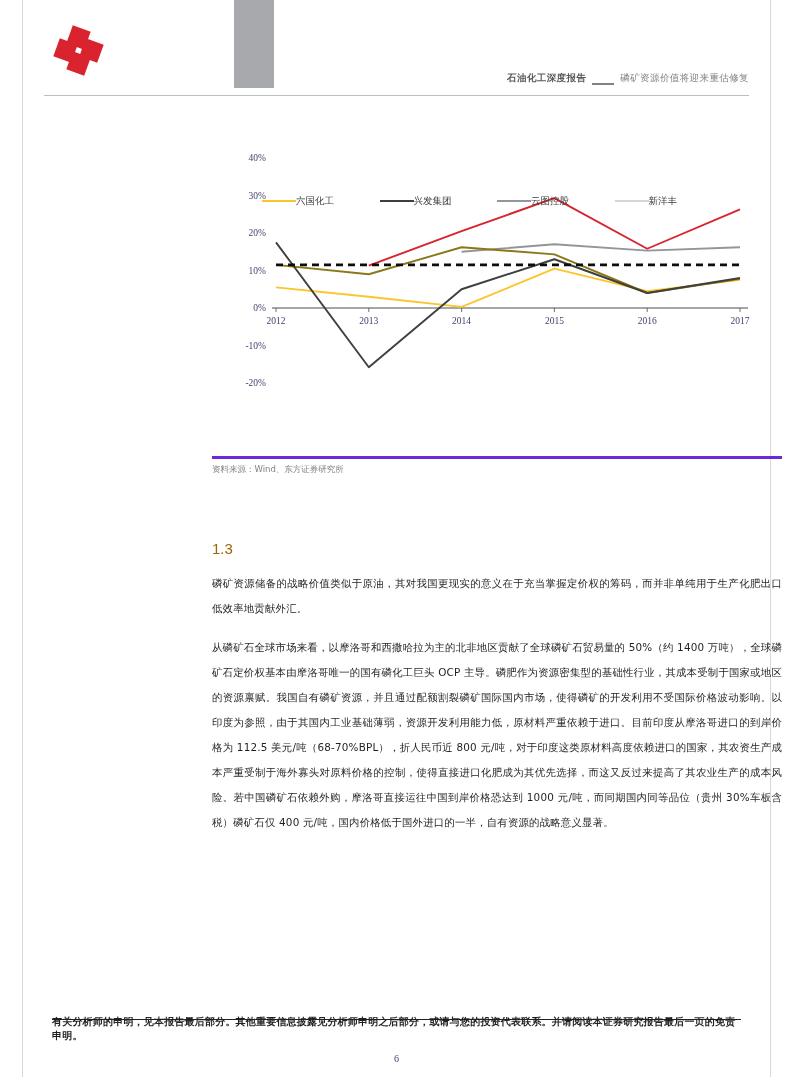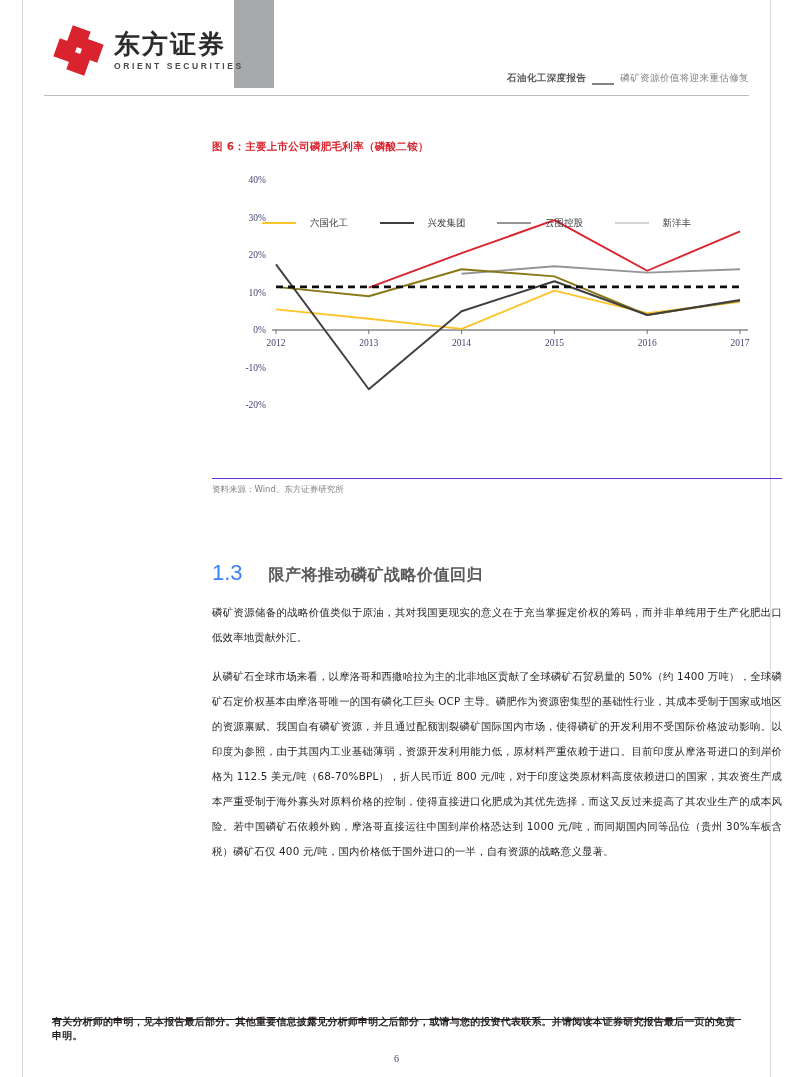--- a/index.html
+++ b/index.html
@@ -153,21 +153,21 @@
     width: 470px;
   }
   .legend-row {
     display: flex;
     align-items: center;
     height: 22px;
   }
   .legend-item {
     display: flex;
     align-items: center;
-    gap: 14px;
+    gap: 0;
     font-family: "DejaVu Sans", sans-serif;
     font-size: 9.5px;
     color: #3b3b3b;
   }
   .legend-item .swatch {
     display: inline-block;
     width: 34px;
     height: 0;
     border-top-width: 2.2px;
     border-top-style: solid;
@@ -180,39 +180,39 @@
 
   .plot {
     position: absolute;
     left: 0; top: 0;
     width: 530px;
     height: 300px;
   }
 
   .source-note {
     margin-top: 16px;
-    border-top: 1px solid #6d28d9;
+    border-top: 3px solid #6d28d9;
     padding-top: 5px;
     font-family: "DejaVu Sans", sans-serif;
     font-size: 8.5px;
     color: #808285;
   }
 
   
   .section-head {
     margin-top: 28px;
     display: flex;
     align-items: baseline;
     gap: 26px;
     border-bottom: 0;
   }
   .section-num {
     font-family: "Liberation Sans", sans-serif;
-    font-size: 22px;
-    color: #3b82f6;
+    font-size: 15px;
+    color: #a16207;
     font-weight: normal;
     margin-top: 36px;
   }
   .section-title {
     font-family: "DejaVu Sans", sans-serif;
     font-size: 16px;
     font-weight: bold;
     color: #58595b;
     letter-spacing: .5px;
   }
@@ -267,38 +267,33 @@
 <div class="header">
   <div class="header-bar"></div>
 
   <div class="logo-wrap">
     <div class="logo-mark">
       <span class="s1"></span>
         <span class="s2"></span>
         <span class="s3"></span>
         <span class="s4"></span>
     </div>
-    <div>
-      <div class="logo-text-cn">东方证券</div>
-      <div class="logo-text-en">ORIENT  SECURITIES</div>
-    </div>
   </div>
 
   <div class="header-caption">
     <span class="cap-strong">石油化工深度报告</span>
     <span class="cap-dash"></span>
     <span class="cap-sub">磷矿资源价值将迎来重估修复</span>
   </div>
 
   <div class="header-underline"></div>
 </div>
 
 <div class="content">
 
-  <div class="fig-title">图 6：主要上市公司磷肥毛利率（磷酸二铵）</div>
 
   <div class="chart-box">
     <svg class="plot" id="chart-svg" viewBox="0 0 530 300">
         <text x="46" y="21" text-anchor="end" font-family="&quot;Liberation Serif&quot;, serif" font-size="9.5" fill="#3f3f6b">40%</text>
         <text x="46" y="58.5" text-anchor="end" font-family="&quot;Liberation Serif&quot;, serif" font-size="9.5" fill="#3f3f6b">30%</text>
         <text x="46" y="96" text-anchor="end" font-family="&quot;Liberation Serif&quot;, serif" font-size="9.5" fill="#3f3f6b">20%</text>
         <text x="46" y="133.5" text-anchor="end" font-family="&quot;Liberation Serif&quot;, serif" font-size="9.5" fill="#3f3f6b">10%</text>
         <text x="46" y="171" text-anchor="end" font-family="&quot;Liberation Serif&quot;, serif" font-size="9.5" fill="#3f3f6b">0%</text>
         <text x="46" y="208.5" text-anchor="end" font-family="&quot;Liberation Serif&quot;, serif" font-size="9.5" fill="#3f3f6b">-10%</text>
         <text x="46" y="246" text-anchor="end" font-family="&quot;Liberation Serif&quot;, serif" font-size="9.5" fill="#3f3f6b">-20%</text>
@@ -341,21 +336,20 @@
             <span class="legend-label">新洋丰</span>
           </div>
         </div>
       </div>
   </div>
 
   <div class="source-note">资料来源：Wind、东方证券研究所</div>
 
   <div class="section-head">
     <span class="section-num">1.3</span>
-    <span class="section-title">限产将推动磷矿战略价值回归</span>
   </div>
 
   <p class="body-para">磷矿资源储备的战略价值类似于原油，其对我国更现实的意义在于充当掌握定价权的筹码，而并非单纯用于生产化肥出口低效率地贡献外汇。</p>
   <p class="body-para">从磷矿石全球市场来看，以摩洛哥和西撒哈拉为主的北非地区贡献了全球磷矿石贸易量的 50%（约 1400 万吨），全球磷矿石定价权基本由摩洛哥唯一的国有磷化工巨头 OCP 主导。磷肥作为资源密集型的基础性行业，其成本受制于国家或地区的资源禀赋。我国自有磷矿资源，并且通过配额割裂磷矿国际国内市场，使得磷矿的开发利用不受国际价格波动影响。以印度为参照，由于其国内工业基础薄弱，资源开发利用能力低，原材料严重依赖于进口。目前印度从摩洛哥进口的到岸价格为 112.5 美元/吨（68-70%BPL），折人民币近 800 元/吨，对于印度这类原材料高度依赖进口的国家，其农资生产成本严重受制于海外寡头对原料价格的控制，使得直接进口化肥成为其优先选择，而这又反过来提高了其农业生产的成本风险。若中国磷矿石依赖外购，摩洛哥直接运往中国到岸价格恐达到 1000 元/吨，而同期国内同等品位（贵州 30%车板含税）磷矿石仅 400 元/吨，国内价格低于国外进口的一半，自有资源的战略意义显著。</p>
 </div>
 
 <div class="footer-rule"></div>
 <div class="footer-note">有关分析师的申明，见本报告最后部分。其他重要信息披露见分析师申明之后部分，或请与您的投资代表联系。并请阅读本证券研究报告最后一页的免责申明。</div>
 <div class="page-num">6</div>
 

